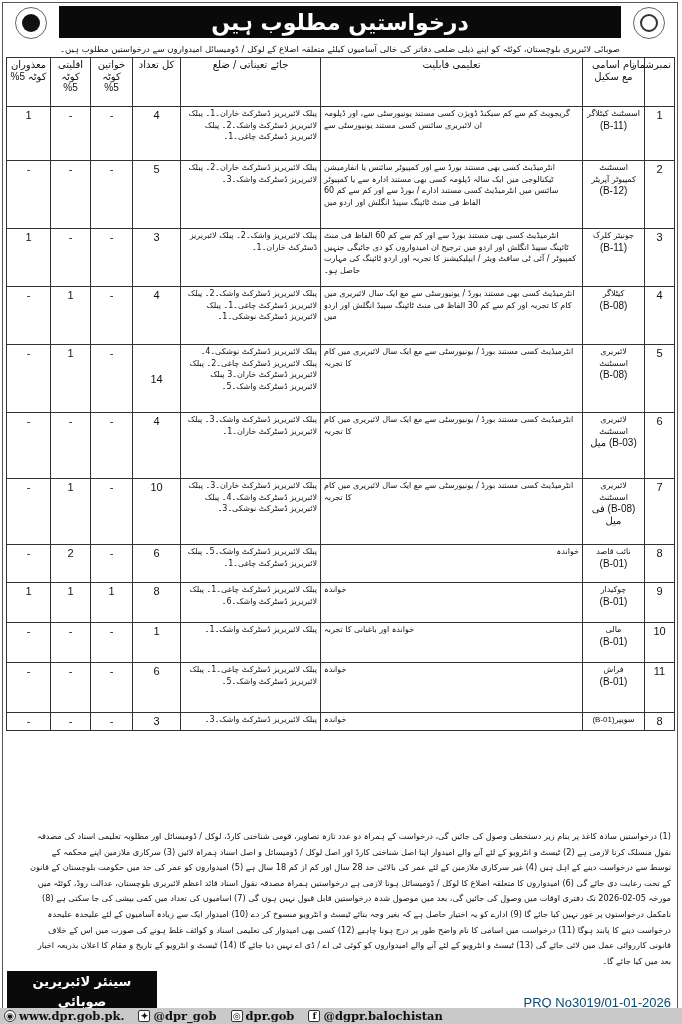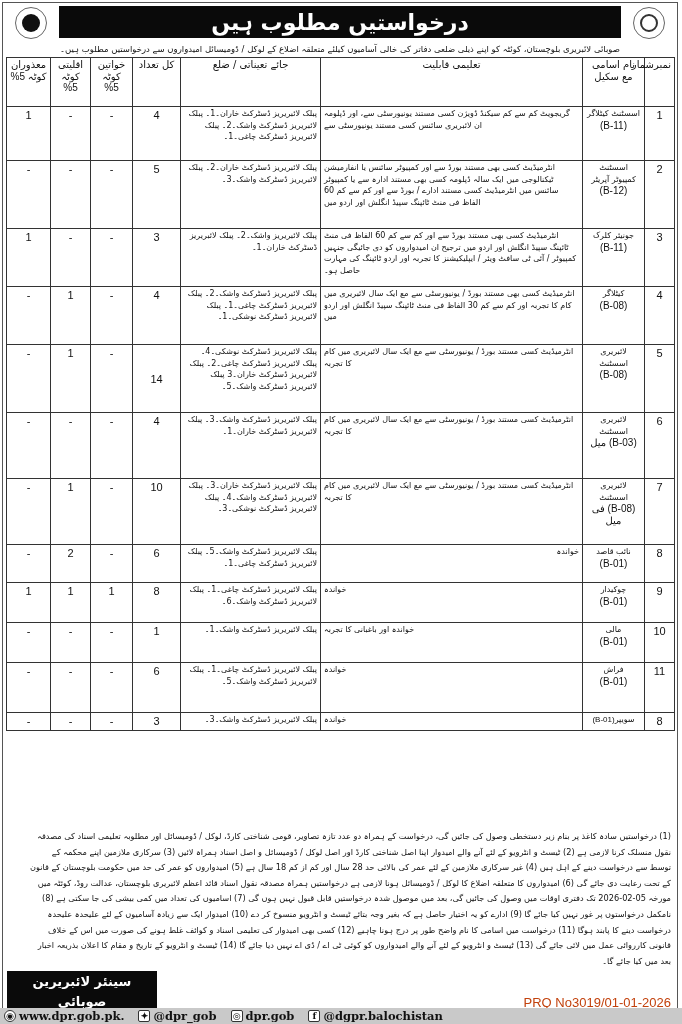--- a/index.html
+++ b/index.html
@@ -53,21 +53,21 @@
     position: absolute; left: 6px; right: 6px; top: 826px; direction: rtl; text-align: right;
     font-size: 8.2px; line-height: 15.6px; margin-left: 20px;
   }
   .signature {
     position: absolute; left: 4px; top: 968px; width: 150px; height: 42px;
     background: #0a0a0a; color: #fff; direction: rtl; text-align: center;
     font-weight: bold; font-size: 13px; line-height: 20px; padding-top: 1px; box-sizing: border-box;
   }
   .prq {
     position: absolute; right: 6px; top: 992px; font-family: "Liberation Sans", sans-serif;
-    font-size: 13px; color: #c2410c;
+    font-size: 13px; color: #0c4a6e;
   }
   .footer {
     position: absolute; left: 0; top: 1008px; width: 682px; height: 16px;
     background: #c9c9c9; display: flex; align-items: center; gap: 14px;
     font-family: "DejaVu Serif", serif; font-weight: bold; font-size: 11.5px; color: #111;
     padding-left: 4px; box-sizing: border-box; white-space: nowrap;
   }
   .footer .item { display: flex; align-items: center; gap: 3px; }
   .ficon {
     display: inline-flex; width: 12px; height: 12px; align-items: center; justify-content: center;

